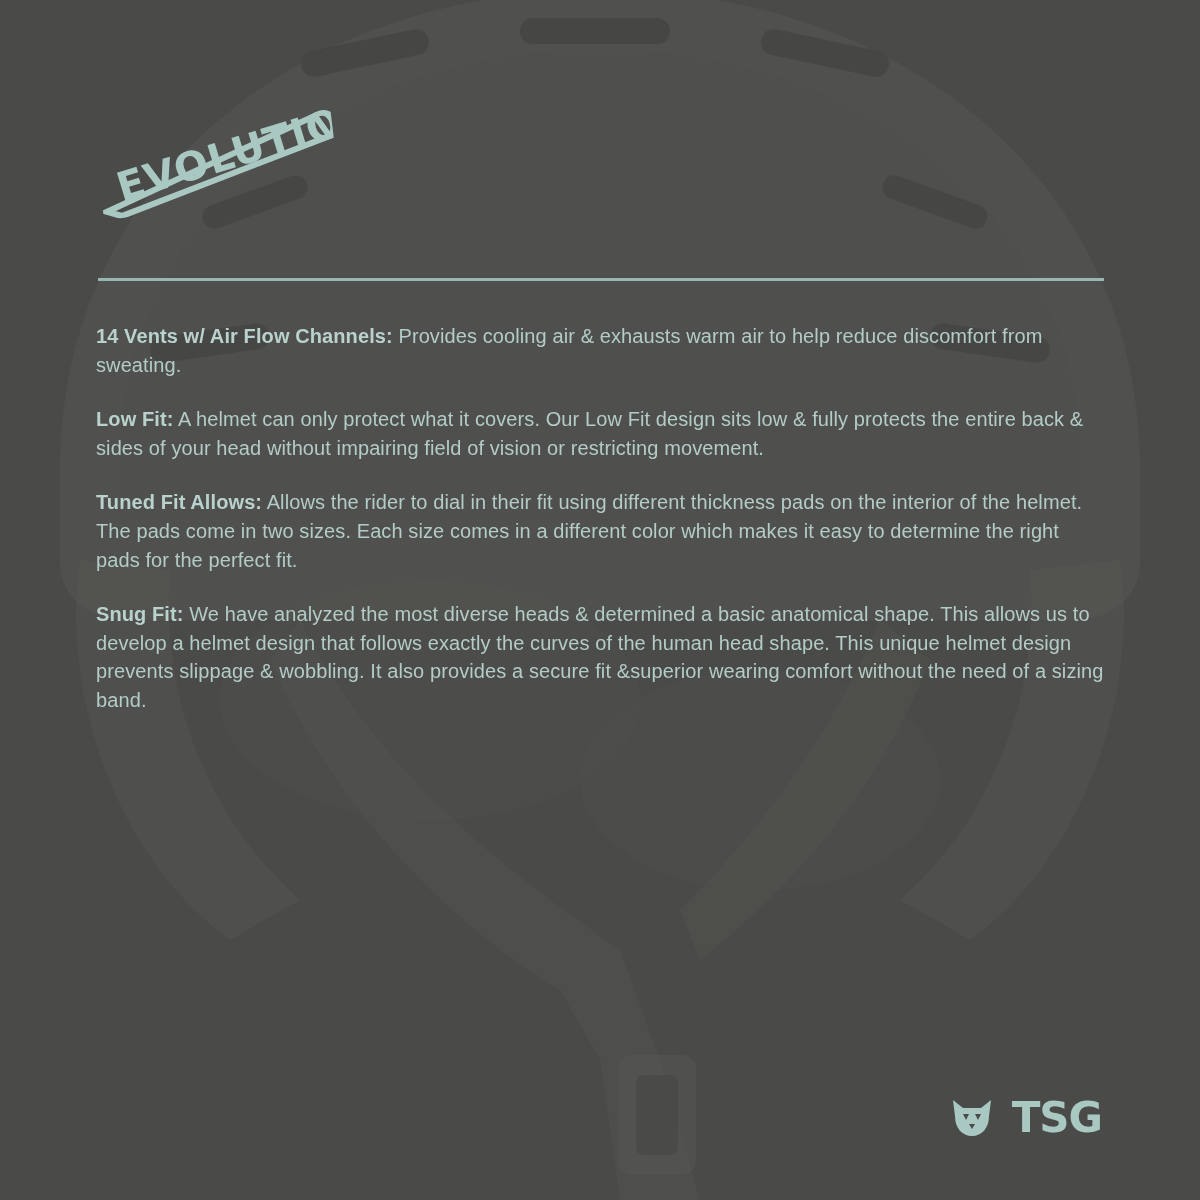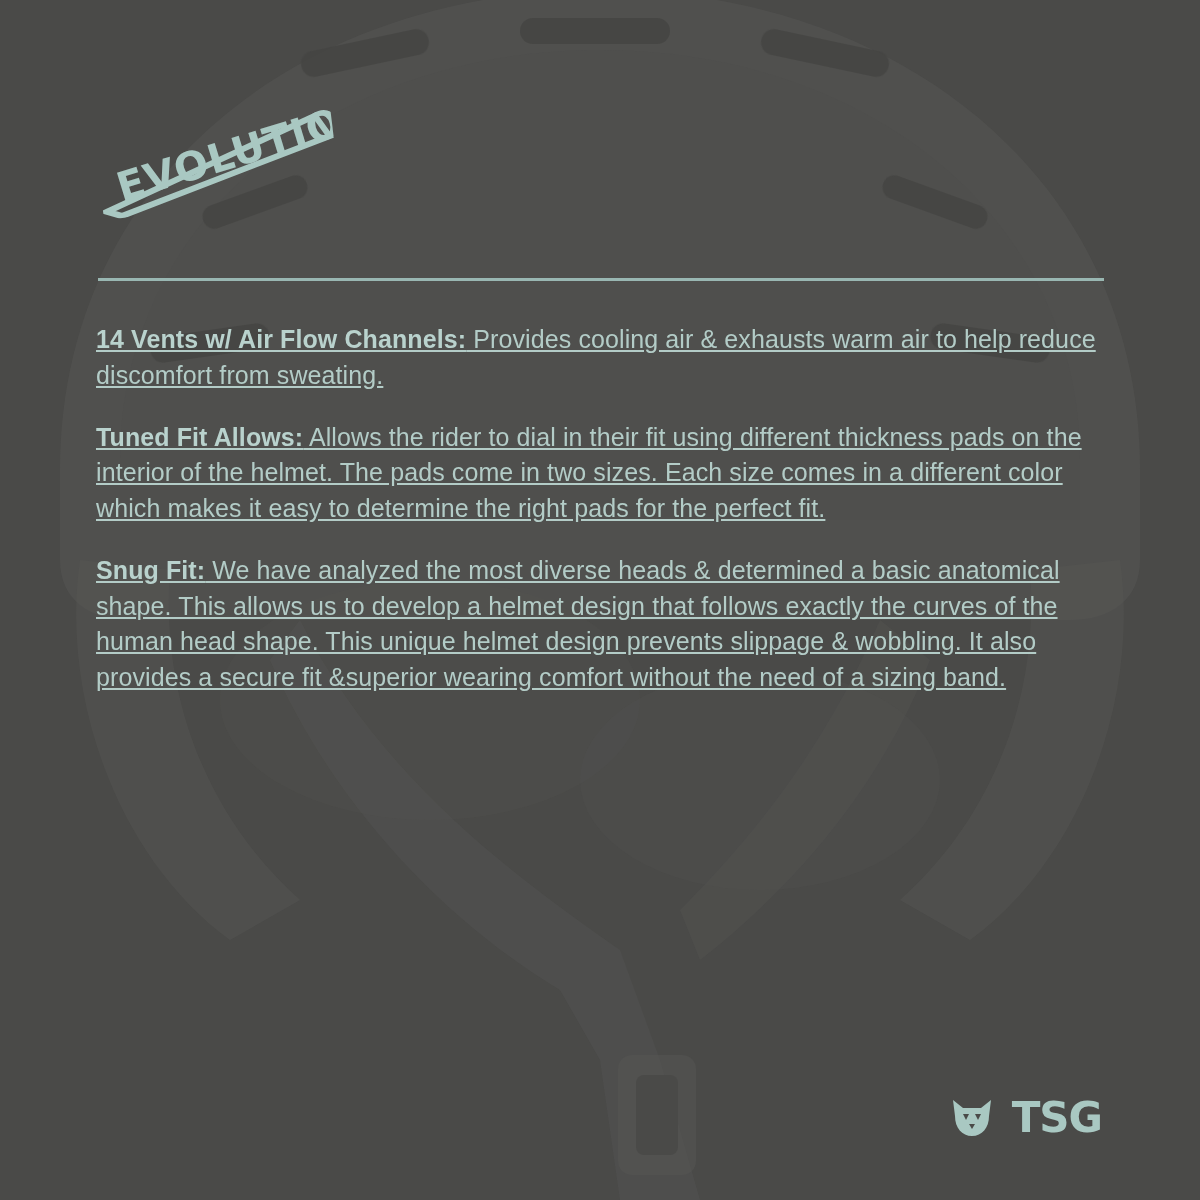--- a/index.html
+++ b/index.html
@@ -97,25 +97,24 @@
   
   .features {
     position: absolute;
     left: 96px;
     right: 94px;
     top: 322px;
   }
   .feature {
     color: #b3ccc7;
     font-family: "Liberation Sans", sans-serif;
-    font-size: 25px;
+    font-size: 20px;
     line-height: 1.43;
     margin: 0 0 26px 0;
     letter-spacing: .1px;
-    text-decoration: underline;
   }
   .feature:last-child { margin-bottom: 8px; }
   .feature .lead {
     font-weight: 700;
     color: #b9d2cd;
   }
 
   
   .footer-logo {
     position: absolute;
@@ -192,20 +191,23 @@
     </div>
 
     <div class="divider"></div>
 
     <div class="features">
 
       <p class="feature">
         <span class="lead">14 Vents w/ Air Flow Channels:</span><span> Provides cooling air &amp; exhausts warm air to help reduce discomfort from sweating.</span>
       </p>
 
+      <p class="feature">
+        <span class="lead">Low Fit:</span><span> A helmet can only protect what it covers. Our Low Fit design sits low &amp; fully protects the entire back &amp; sides of your head without impairing field of vision or restricting movement.</span>
+      </p>
 
       <p class="feature">
         <span class="lead">Tuned Fit Allows:</span><span> Allows the rider to dial in their fit using different thickness pads on the interior of the helmet. The pads come in two sizes. Each size comes in a different color which makes it easy to determine the right pads for the perfect fit.</span>
       </p>
 
       <p class="feature">
         <span class="lead">Snug Fit:</span><span> We have analyzed the most diverse heads &amp; determined a basic anatomical shape. This allows us to develop a helmet design that follows exactly the curves of the human head shape. This unique helmet design prevents slippage &amp; wobbling. It also provides a secure fit &amp;superior wearing comfort without the need of a sizing band.</span>
       </p>
 
     </div>

